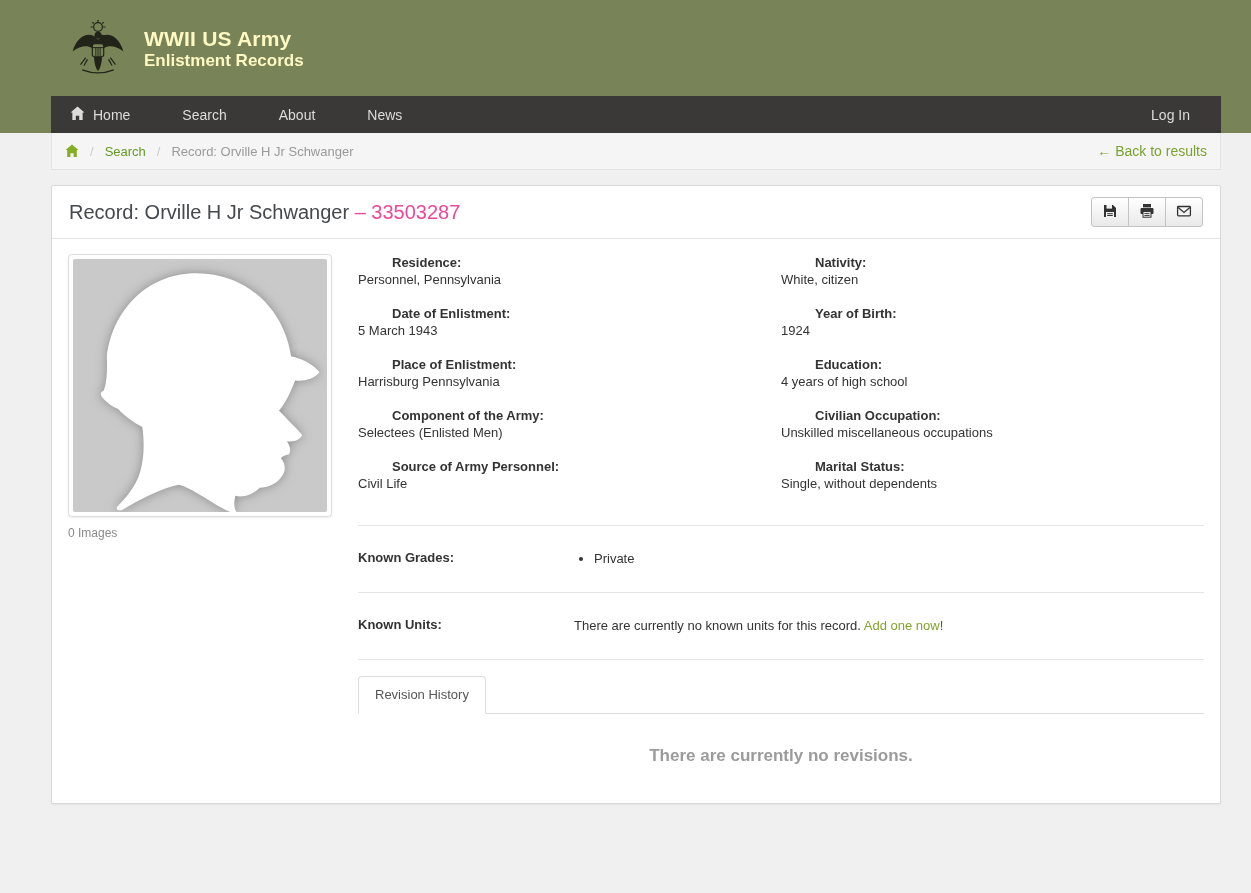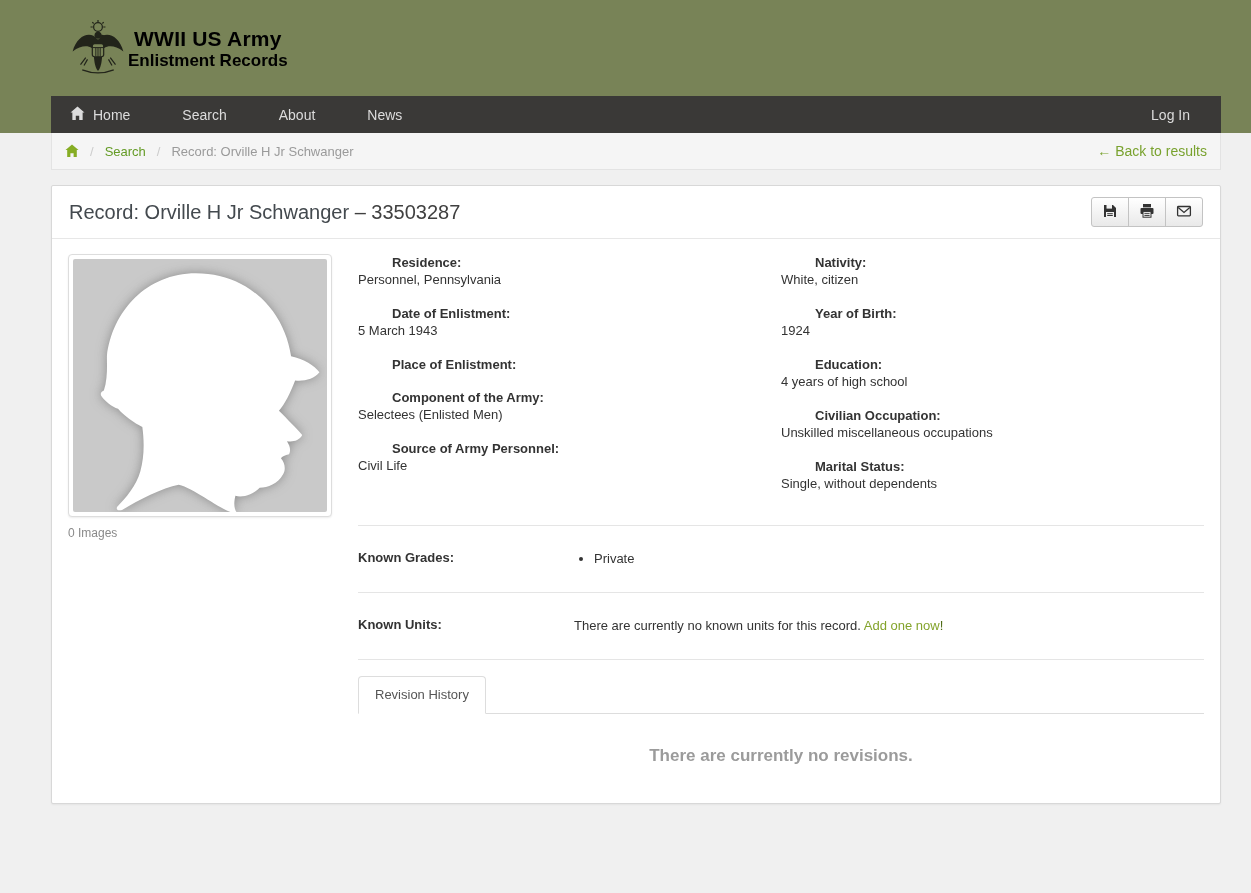--- a/index.html
+++ b/index.html
@@ -9,21 +9,21 @@
     font-family: "Liberation Sans", "DejaVu Sans", sans-serif;
     font-size: 13px;
     color: #333;
   }
   .container { width: 1170px; margin-left: 51px; }
 
   
   .masthead { background: #788357; height: 133px; }
   .brand-row { height: 96px; display: flex; align-items: center; padding-left: 19px; }
   .brand-logo { flex: none; line-height: 0; }
-  .brand-text { margin-left: 2px; color: #000000; text-align: center; }
+  .brand-text { margin-left: 18px; color: #fef9c3; }
   .brand-line1 { font-size: 21px; font-weight: 700; letter-spacing: .2px; line-height: 25px; }
   .brand-line2 { font-size: 17px; font-weight: 600; line-height: 20px; }
 
   
   .navbar { background: #3a3937; height: 37px; display: flex; justify-content: space-between; }
   .nav-items { display: flex; list-style: none; height: 37px; }
   .nav-link { display: flex; align-items: center; gap: 8px; padding: 0 26px; height: 37px;
               color: #dcdcdc; font-size: 14px; cursor: pointer; }
   .nav-link.first { padding-left: 19px; }
   .nav-login { display: flex; align-items: center; padding-right: 31px; color: #dcdcdc;
@@ -38,21 +38,21 @@
   .crumb-link { color: #649b25; cursor: pointer; text-decoration: none; }
   .crumb-current { color: #9a9a9a; }
   .back-link { color: #79a22e; font-size: 14px; cursor: pointer; text-decoration: none; }
 
   
   .panel { background: #fff; border: 1px solid #d8d8d8; border-radius: 2px;
            margin-top: 15px; margin-bottom: 36px; box-shadow: 0 1px 2px rgba(0,0,0,.05); }
   .panel-header { display: flex; justify-content: space-between; align-items: center;
                   padding: 11px 17px; border-bottom: 1px solid #e7e7e7; }
   .record-title { font-size: 20px; font-weight: 400; color: #43494e; line-height: 28px; }
-  .record-serial { color: #404040; }
+  .record-serial { color: #ec4899; }
 
   .btn-group { display: inline-flex; }
   .btn { width: 38px; height: 30px; display: flex; align-items: center; justify-content: center;
          background: linear-gradient(#ffffff, #e9e9e9); border: 1px solid #c3c3c3; cursor: pointer; }
   .btn + .btn { margin-left: -1px; }
   .btn:first-child { border-radius: 3px 0 0 3px; }
   .btn:last-child { border-radius: 0 3px 3px 0; }
 
   .panel-body { padding: 15px 16px 0; display: flex; }
 
@@ -237,20 +237,21 @@
           <div class="field">
             <div class="field-label">Residence:</div>
             <div class="field-value">Personnel, Pennsylvania</div>
           </div>
           <div class="field">
             <div class="field-label">Date of Enlistment:</div>
             <div class="field-value">5 March 1943</div>
           </div>
           <div class="field">
             <div class="field-label">Place of Enlistment:</div>
+            <div class="field-value">Harrisburg Pennsylvania</div>
           </div>
           <div class="field">
             <div class="field-label">Component of the Army:</div>
             <div class="field-value">Selectees (Enlisted Men)</div>
           </div>
           <div class="field">
             <div class="field-label">Source of Army Personnel:</div>
             <div class="field-value">Civil Life</div>
           </div>
         </div>

